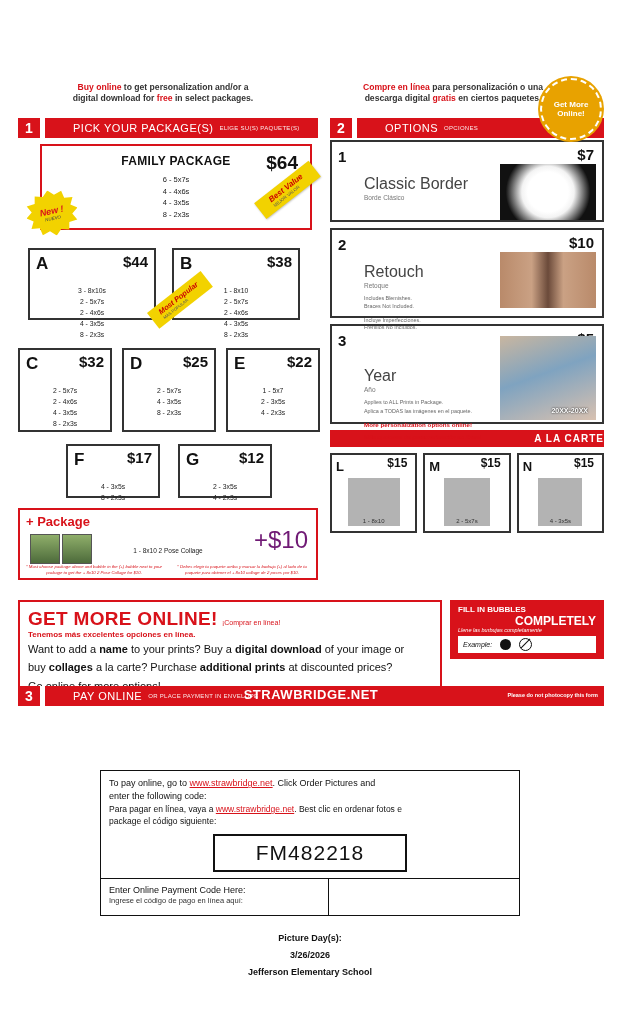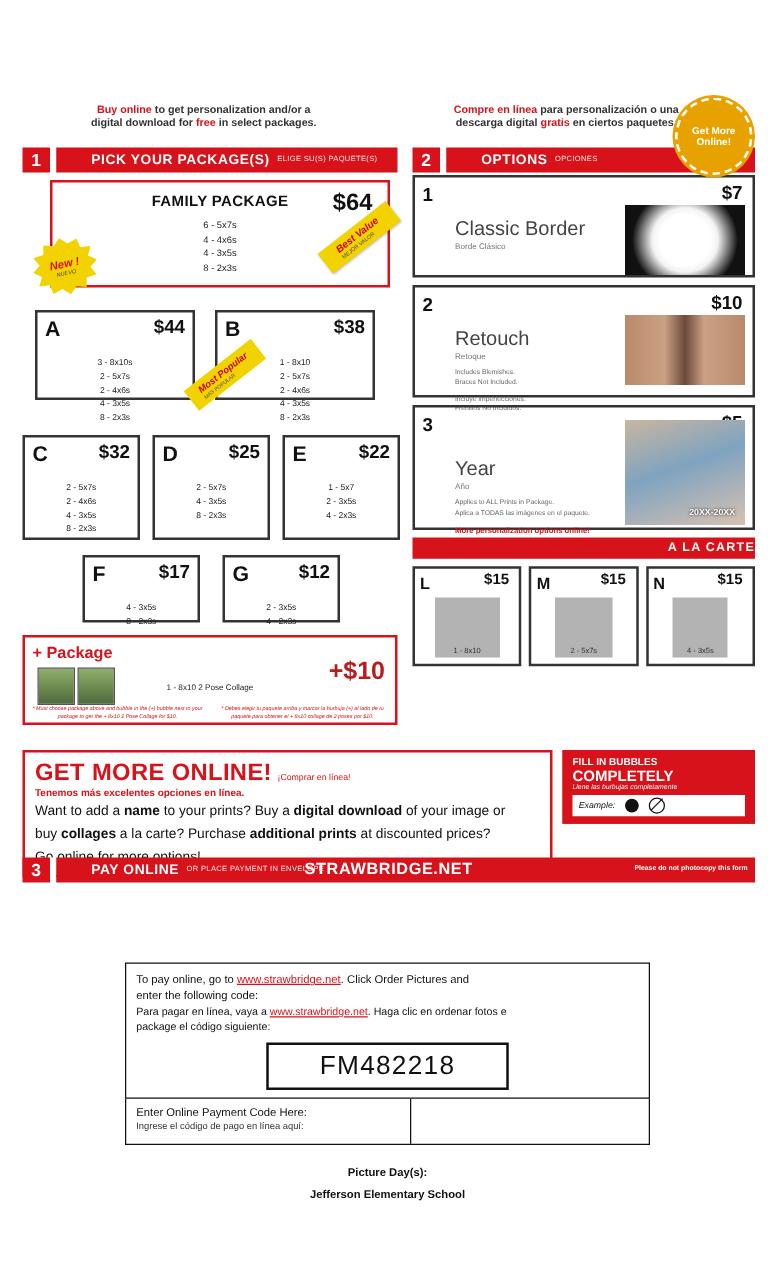--- a/index.html
+++ b/index.html
@@ -20,21 +20,21 @@
     display:flex;align-items:center;justify-content:center;text-align:center;
     border:2px dashed #fff;box-shadow:0 0 0 2px #e8a200;z-index:5;
   }
 
   
   .barwrap{position:absolute;display:flex;align-items:stretch;height:20px;}
   .bar-num{width:22px;background:#d8121a;color:#fff;font-size:14px;font-weight:bold;
            display:flex;align-items:center;justify-content:center;}
   .bar-txt{flex:1;background:#d8121a;color:#fff;display:flex;align-items:center;
            padding-left:28px;gap:6px;}
-  .bar-txt .t1{font-size:11px;font-weight:bold;letter-spacing:.5px;text-align:right;}
+  .bar-txt .t1{font-size:11px;font-weight:normal;letter-spacing:.5px;text-align:right;}
   .bar-txt .t2{font-size:6px;opacity:.9;letter-spacing:.3px;}
   .bar-sep{width:5px;background:#fff;}
 
   
   .leftcol{position:absolute;left:18px;top:140px;width:300px;}
 
   .fam{position:relative;border:2px solid #d8121a;margin:4px 6px 0 22px;padding:8px 8px 8px 8px;height:86px;box-sizing:border-box;}
   .fam .title{font-size:12px;font-weight:bold;text-align:center;letter-spacing:.3px;}
   .fam .price{position:absolute;right:12px;top:6px;font-size:19px;font-weight:bold;}
   .fam .list{margin-top:6px;text-align:center;font-size:7.5px;line-height:1.55;color:#222;}
@@ -52,21 +52,21 @@
   .pkg .lt{font-size:17px;font-weight:bold;}
   .pkg .pr{position:absolute;right:6px;top:3px;font-size:15px;font-weight:bold;}
   .pkg .ls{margin-top:12px;text-align:center;font-size:6.8px;line-height:1.6;color:#222;}
   .popular{position:absolute;left:146px;top:290px;background:#f2d200;color:#c00;
     font-size:7.5px;font-weight:bold;font-style:italic;padding:3px 10px;transform:rotate(-38deg);z-index:4;}
   .popular small{display:block;font-size:4.2px;color:#555;font-weight:normal;font-style:normal;}
 
   
   .pluspkg{position:absolute;left:18px;top:508px;width:300px;height:72px;border:2px solid #d8121a;box-sizing:border-box;}
   .pluspkg .hd{font-size:13px;font-weight:bold;color:#d8121a;padding:4px 0 0 6px;}
-  .pluspkg .amt{position:absolute;right:8px;top:16px;font-size:20px;font-weight:bold;color:#b91c1c;}
+  .pluspkg .amt{position:absolute;right:8px;top:16px;font-size:24px;font-weight:normal;color:#701a75;}
   .pluspkg .cap{font-size:6.5px;text-align:center;margin-top:2px;color:#222;}
   .collage{position:absolute;left:10px;top:24px;width:62px;height:30px;display:flex;gap:2px;}
   .collage div{flex:1;background:linear-gradient(#8fae6a,#4d6b3b);border:1px solid #555;}
   .pluspkg .fine{position:absolute;bottom:3px;left:0;width:100%;display:flex;font-size:4.3px;color:#d8121a;font-style:italic;line-height:1.25;}
   .pluspkg .fine div{flex:1;padding:0 5px;text-align:center;}
 
   
   .rightcol{position:absolute;left:330px;top:140px;width:274px;}
   .opt{position:relative;border:2px solid #333;box-sizing:border-box;margin-bottom:6px;padding:6px;}
   .opt .n{font-size:15px;font-weight:bold;}
@@ -93,21 +93,21 @@
 
   
   .gmo{position:absolute;left:18px;top:600px;width:424px;border:2px solid #d8121a;box-sizing:border-box;padding:6px 8px;}
   .gmo h2{margin:0;font-size:19px;color:#d8121a;font-weight:bold;letter-spacing:.3px;display:inline-block;}
   .gmo .es{font-size:8px;color:#d8121a;font-weight:bold;display:block;}
   .gmo .es2{font-size:7px;color:#d8121a;}
   .gmo p{margin:3px 0 0;font-size:11px;line-height:1.4;color:#111;}
   .gmo p b{font-weight:bold;}
   .bubbles{position:absolute;left:450px;top:600px;width:154px;border:2px solid #d8121a;box-sizing:border-box;background:#d8121a;color:#fff;padding:4px 6px;}
   .bubbles .t1{font-size:8px;font-weight:bold;line-height:1.1;}
-  .bubbles .t2{font-size:12px;font-weight:bold;line-height:1;}
+  .bubbles .t2{font-size:12px;font-weight:bold;line-height:1;text-align:right;}
   .bubbles .t3{font-size:5.5px;font-style:italic;}
   .bubbles .ex{background:#fff;color:#111;margin-top:3px;padding:2px 5px;display:flex;align-items:center;gap:8px;font-size:7px;font-style:italic;}
   .dot{width:11px;height:11px;border-radius:50%;background:#111;}
   .dotx{width:11px;height:11px;border-radius:50%;border:1px solid #111;position:relative;}
   .dotx:after{content:"";position:absolute;left:-1px;top:4px;width:13px;height:1px;background:#111;transform:rotate(-45deg);}
 
   .bar3{position:absolute;left:18px;top:686px;width:586px;}
   .bar3 .sitename{position:absolute;left:50%;transform:translateX(-50%);top:1px;
     font-size:13px;font-weight:bold;color:#fff;letter-spacing:.5px;}
   .bar3 .nophoto{position:absolute;right:6px;top:6px;font-size:5.5px;color:#fff;font-weight:bold;}
@@ -366,31 +366,32 @@
     <div class="nophoto">Please do not photocopy this form</div>
   </div>
 
   <div class="stub">
     <div class="b1">
       <div>
         <span>To pay online, go to </span><a href="#">www.strawbridge.net</a><span>. Click Order Pictures and</span>
       </div>
       <div>enter the following code:</div>
       <div style="font-size:8.5px;">
-        <span>Para pagar en línea, vaya a </span><a href="#">www.strawbridge.net</a><span>. Haga clic en ordenar fotos e</span>
+        <span>Para pagar en línea, vaya a </span><a href="#">www.strawbridge.net</a><span>. Best clic en ordenar fotos e</span>
       </div>
       <div style="font-size:8.5px;">package el código siguiente:</div>
       <div class="code">FM482218</div>
     </div>
     <div class="b2">
       <div class="lft">
         <span>Enter Online Payment Code Here:</span>
         <i>Ingrese el código de pago en línea aquí:</i>
       </div>
       <div class="rgt"></div>
     </div>
     <div class="pd">
       <div>Picture Day(s):</div>
+      <div>3/26/2026</div>
       <div>Jefferson Elementary School</div>
     </div>
   </div>
 
 </div>
 
 </body></html>

